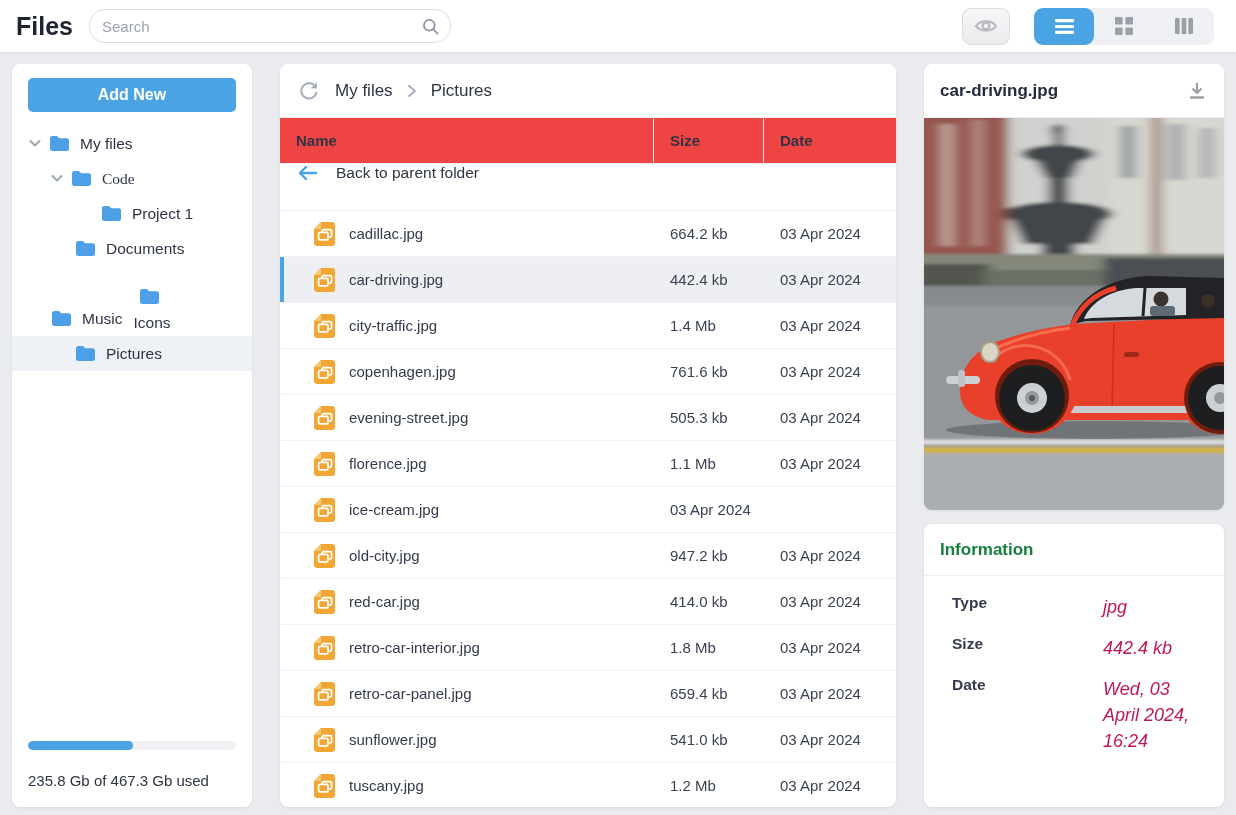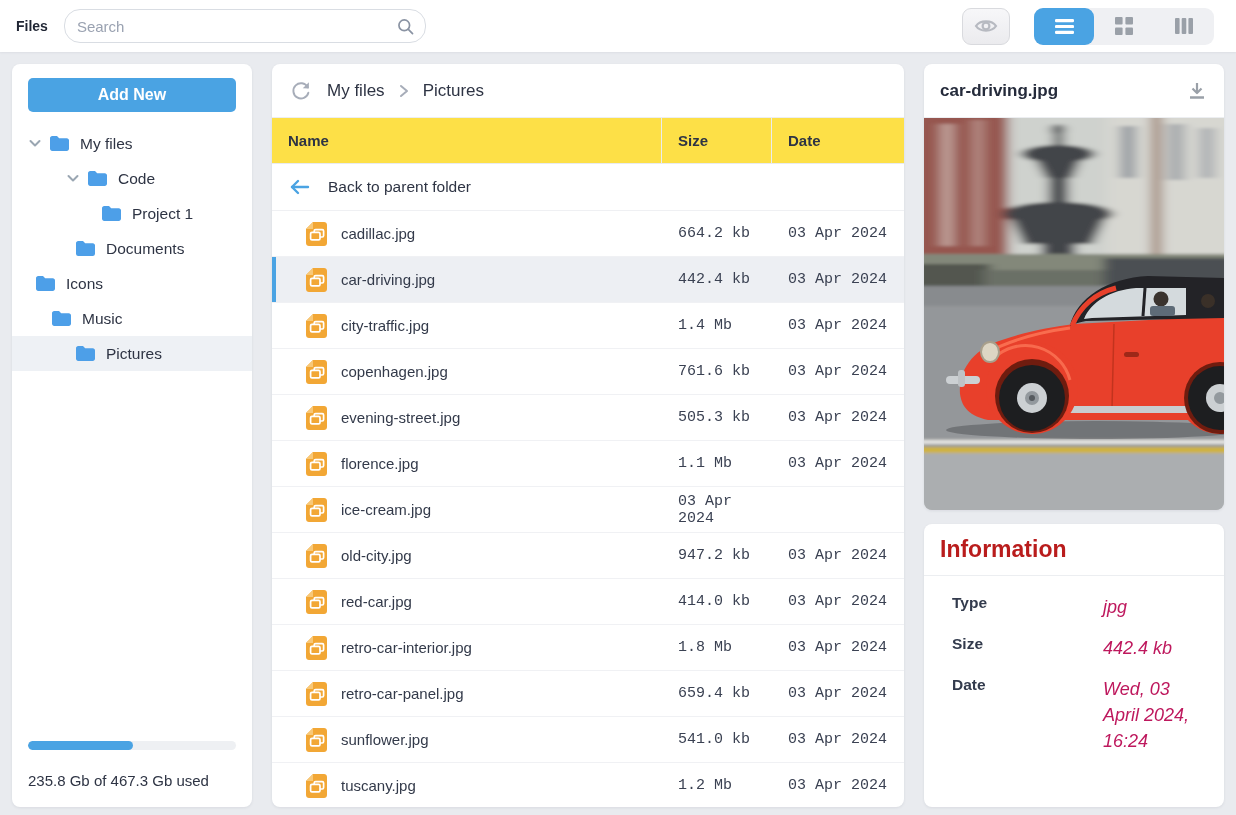--- a/index.html
+++ b/index.html
@@ -8,21 +8,21 @@
     font-family:"Liberation Sans","DejaVu Sans",sans-serif;
     background:#e9ebef;
     color:#2e3444;
   }
   
   .topbar {
     height:52px; background:#fff; display:flex; align-items:center;
     padding:0 22px 0 16px; position:relative; z-index:2;
     box-shadow:0 1px 2px rgba(30,40,70,.06);
   }
-  .app-title { font-size:14px; font-weight:bold; color:#1f2533; }
+  .app-title { font-size:25px; font-weight:bold; color:#1f2533; }
   .search-box {
     margin-left:16px; width:362px; height:34px; border:1px solid #d9dde3;
     border-radius:16px; display:flex; align-items:center; padding:0 10px 0 12px;
     background:#fff;
   }
   .search-box input {
     flex:1; border:none; outline:none; font-size:15px; color:#2e3444;
     font-family:inherit; background:transparent;
   }
   .search-box input::placeholder { color:#9aa2b1; }
@@ -35,21 +35,21 @@
   .view-switcher {
     display:flex; background:#eff0f3; border-radius:9px; height:37px;
   }
   .view-btn {
     width:60px; height:37px; border:none; background:transparent; border-radius:9px;
     display:flex; align-items:center; justify-content:center; cursor:pointer;
   }
   .view-btn.active { background:#4aa3e3; }
   
   .content {
-    display:flex; gap:20px; padding:12px 12px 8px 12px; height:763px;
+    display:flex; gap:28px; padding:12px 12px 8px 12px; height:763px;
   }
   .card {
     background:#fff; border-radius:8px;
     box-shadow:0 1px 3px rgba(25,35,65,.08);
   }
   
   .sidebar {
     width:240px; height:743px; display:flex; flex-direction:column;
     padding:14px 0 18px 0; overflow:hidden;
   }
@@ -76,55 +76,55 @@
   .main-panel { flex:1; height:743px; overflow:hidden; display:flex; flex-direction:column; }
   .breadcrumb {
     height:54px; display:flex; align-items:center; gap:14px; padding:0 16px;
     border-bottom:1px solid #eceef1; flex:0 0 54px;
   }
   .refresh-btn { border:none; background:none; cursor:pointer; display:flex; padding:2px; }
   .crumb { font-size:17px; color:#2e3444; cursor:pointer; }
   .crumb-sep { display:flex; }
   .grid-cols { display:grid; grid-template-columns:1fr 110px 132px; }
   .table-head {
-    height:46px; background:#fde047; border-bottom:1px solid #e9ebef; flex:0 0 46px;
+    height:46px; background:#ef4444; border-bottom:1px solid #e9ebef; flex:0 0 46px;
   }
   .th {
     display:flex; align-items:center; padding-left:16px; font-size:15px;
     font-weight:bold; color:#2e3444; border-right:1px solid #e9ebef;
   }
   .th:last-child { border-right:none; }
   .back-row {
-    height:47px; display:flex; align-items:center; gap:18px; padding-left:16px;
+    height:47px; display:flex; gap:18px; padding-left:16px;
     border-bottom:1px solid #eff0f3; cursor:pointer; flex:0 0 47px;
   }
   .back-label { font-size:15.5px; color:#2e3444; }
   .file-rows { flex:1; overflow:hidden; }
   .file-row { height:46px; border-bottom:1px solid #f0f1f4; cursor:pointer; }
   .file-row.selected { background:#edeff3; box-shadow:inset 4px 0 0 #4aa3e3; }
   .cell-name {
     display:flex; align-items:center; gap:13px; padding-left:33px;
     font-size:15px; color:#333a4a;
   }
-  .cell { display:flex; align-items:center; padding-left:16px; font-size:15px; color:#3a4152;font-family:Liberation Mono, monospace; }
+  .cell { display:flex; align-items:center; padding-left:16px; font-size:15px; color:#3a4152; }
   
   .right-col { width:300px; display:flex; flex-direction:column; gap:14px; }
   .preview-card { height:446px; overflow:hidden; display:flex; flex-direction:column; }
   .preview-head {
     height:54px; flex:0 0 54px; display:flex; align-items:center;
     justify-content:space-between; padding:0 14px 0 16px; border-bottom:1px solid #eceef1;
   }
   .preview-title { font-size:17px; font-weight:bold; color:#252b3b; }
   .download-btn { border:none; background:none; cursor:pointer; display:flex; padding:3px; }
   .preview-image { flex:1; }
   .preview-image svg { display:block; width:100%; height:100%; }
   .info-card { height:283px; overflow:hidden; }
   .info-title {
     height:52px; display:flex; align-items:center; padding:0 16px;
-    font-size:23px; font-weight:bold; color:#b91c1c; border-bottom:1px solid #eceef1;
+    font-size:17px; font-weight:bold; color:#15803d; border-bottom:1px solid #eceef1;
   }
   .info-rows { padding:18px 20px 0 28px; }
   .info-row { display:flex; margin-bottom:15px; }
   .info-label { flex:0 0 151px; font-size:15.5px; font-weight:bold; color:#333b4d; }
   .info-value { flex:0 0 96px; font-size:18px; color:#be185d; line-height:1.45;font-style:italic; }
 </style>
 </head>
 <body>
 
 <header class="topbar">
@@ -190,21 +190,21 @@
               <polyline points="1.5,2 6,6.5 10.5,2" fill="none" stroke="#9aa6b2" stroke-width="2" stroke-linecap="round" stroke-linejoin="round"></polyline>
             </svg>
     </span>
     <span class="tree-folder">
       <svg width="21" height="17" viewBox="0 0 21 17">
               <path d="M1 3.2 C1 2 2 1 3.2 1 H8 L10.2 3.2 H17.8 C19 3.2 20 4.2 20 5.4 V13.8 C20 15 19 16 17.8 16 H3.2 C2 16 1 15 1 13.8 Z" fill="#4d9fe8"></path>
             </svg>
     </span>
     <span>My files</span>
   </div>
-        <div class="tree-item" style="padding-left: 52px;">
+        <div class="tree-item" style="padding-left: 36px; font-family: Liberation Serif, serif;">
     <span class="tree-chevron">
       <svg width="12" height="9" viewBox="0 0 12 9">
               <polyline points="1.5,2 6,6.5 10.5,2" fill="none" stroke="#9aa6b2" stroke-width="2" stroke-linecap="round" stroke-linejoin="round"></polyline>
             </svg>
     </span>
     <span class="tree-folder">
       <svg width="21" height="17" viewBox="0 0 21 17">
               <path d="M1 3.2 C1 2 2 1 3.2 1 H8 L10.2 3.2 H17.8 C19 3.2 20 4.2 20 5.4 V13.8 C20 15 19 16 17.8 16 H3.2 C2 16 1 15 1 13.8 Z" fill="#4d9fe8"></path>
             </svg>
     </span>
@@ -229,21 +229,21 @@
               <polyline points="1.5,2 6,6.5 10.5,2" fill="none" stroke="#9aa6b2" stroke-width="2" stroke-linecap="round" stroke-linejoin="round"></polyline>
             </svg>
     </span>
     <span class="tree-folder">
       <svg width="21" height="17" viewBox="0 0 21 17">
               <path d="M1 3.2 C1 2 2 1 3.2 1 H8 L10.2 3.2 H17.8 C19 3.2 20 4.2 20 5.4 V13.8 C20 15 19 16 17.8 16 H3.2 C2 16 1 15 1 13.8 Z" fill="#4d9fe8"></path>
             </svg>
     </span>
     <span>Documents</span>
   </div>
-        <div class="tree-item" style="">
+        <div class="tree-item" style="padding-left: 40px; flex-direction: column;">
     <span class="tree-chevron" style="visibility: hidden;">
       <svg width="12" height="9" viewBox="0 0 12 9">
               <polyline points="1.5,2 6,6.5 10.5,2" fill="none" stroke="#9aa6b2" stroke-width="2" stroke-linecap="round" stroke-linejoin="round"></polyline>
             </svg>
     </span>
     <span class="tree-folder">
       <svg width="21" height="17" viewBox="0 0 21 17">
               <path d="M1 3.2 C1 2 2 1 3.2 1 H8 L10.2 3.2 H17.8 C19 3.2 20 4.2 20 5.4 V13.8 C20 15 19 16 17.8 16 H3.2 C2 16 1 15 1 13.8 Z" fill="#4d9fe8"></path>
             </svg>
     </span>

